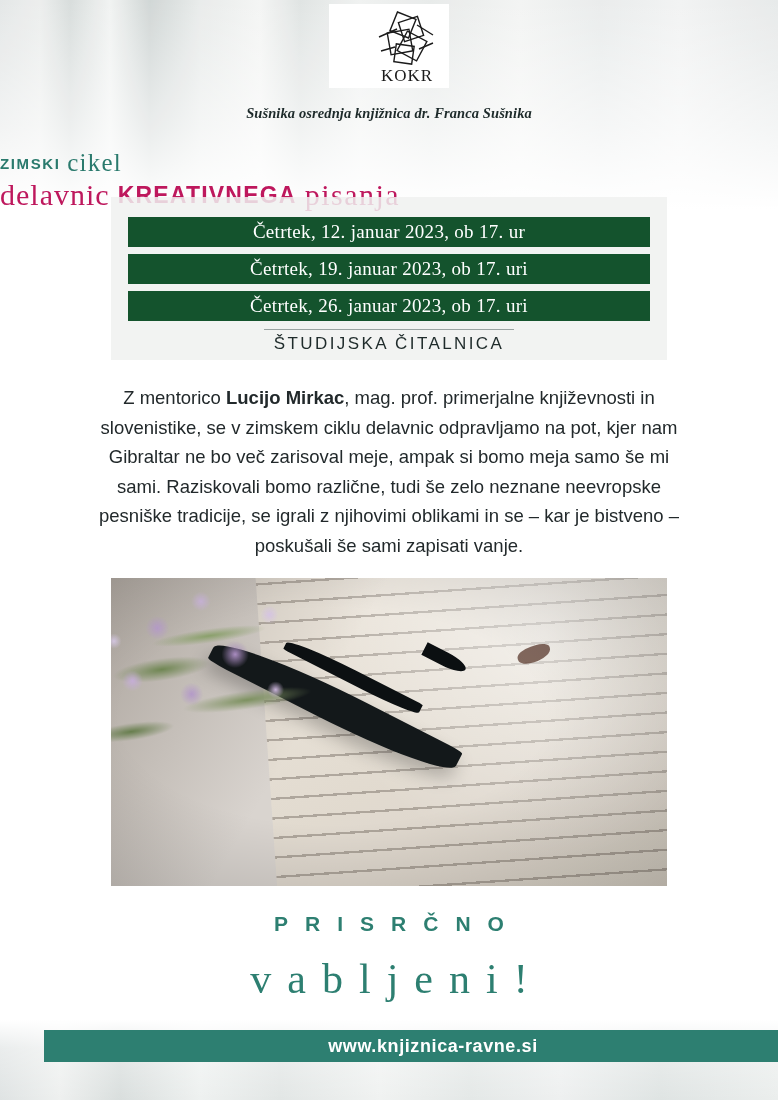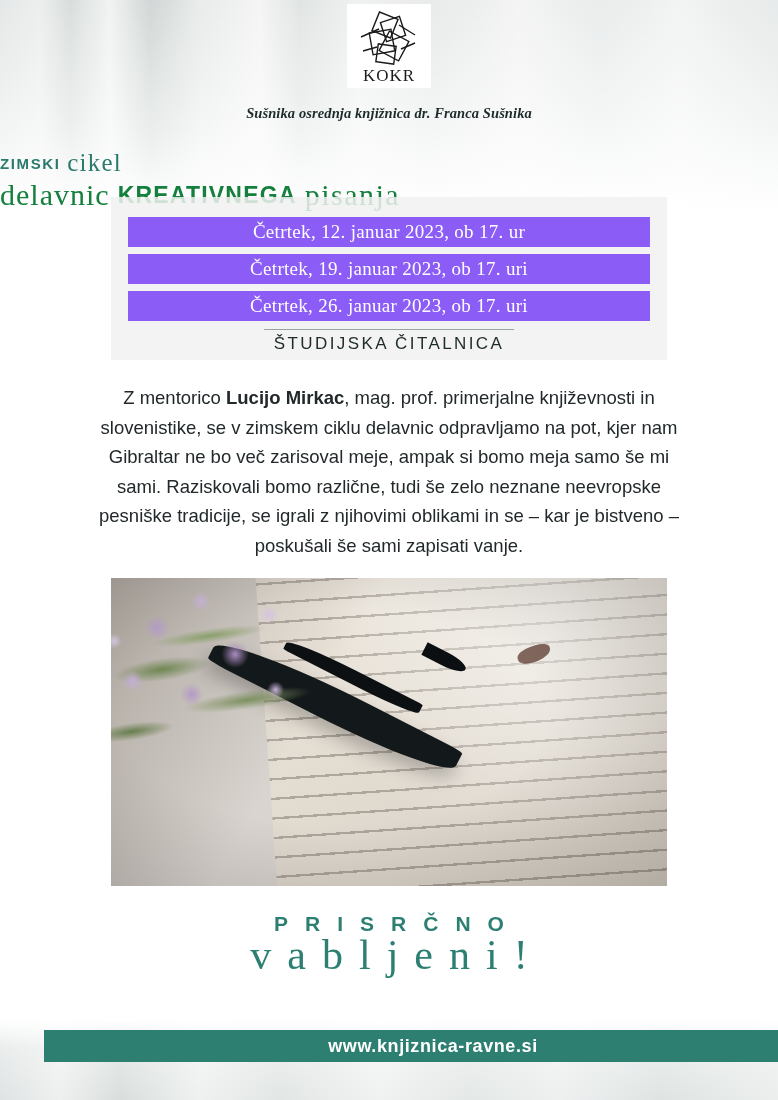--- a/index.html
+++ b/index.html
@@ -71,20 +71,21 @@
     justify-content: center;
   }
   .logo-box {
     width: 84px;
     height: 84px;
     background: #ffffff;
     display: flex;
     align-items: center;
     justify-content: center;
     flex-direction: column;
+    padding-left: 36px;
   }
 
   
   .inst {
     position: absolute;
     left: 0;
     right: 0;
     top: 105px;
     text-align: center;
     color: #1d2a2a;
@@ -124,21 +125,21 @@
   }
   .t-cikel {
     font-family: "Liberation Serif", serif;
     font-size: 25px;
     letter-spacing: 1.2px;
   }
   .title-line2 {
     margin-top: 2px;
     font-size: 29px;
     line-height: 32px;
-    color: #15803d;
+    color: #be185d;
   }
   .t-delavnic {
     font-family: "Liberation Serif", serif;
     font-size: 30px;
     letter-spacing: 1px;
   }
   .t-kreativnega {
     font-size: 23px;
     font-weight: bold;
     letter-spacing: 1.2px;
@@ -157,21 +158,21 @@
     top: 197px;
     width: 556px;
     height: 163px;
     background: rgba(240,241,240,0.85);
   }
   .date-bar {
     position: absolute;
     left: 17px;
     width: 522px;
     height: 30px;
-    background: #8b5cf6;
+    background: #14532d;
     color: #ffffff;
     display: flex;
     align-items: center;
     justify-content: center;
     font-family: "Liberation Serif", serif;
     font-size: 19px;
     letter-spacing: 0.3px;
   }
   .date-bar.b1 { top: 20px; }
   .date-bar.b2 { top: 57px; }
@@ -332,21 +333,21 @@
     font-size: 21px;
     letter-spacing: 17px;
     font-weight: bold;
     color: #2d7f71;
     text-indent: 17px;
   }
   .invite2 {
     position: absolute;
     left: 0;
     right: 0;
-    top: 931px;
+    top: 955px;
     text-align: center;
     font-family: "Liberation Serif", serif;
     font-size: 42px;
     letter-spacing: 16px;
     color: #2d7f71;
     text-indent: 16px;
   }
 
   
   .footer-bar {

